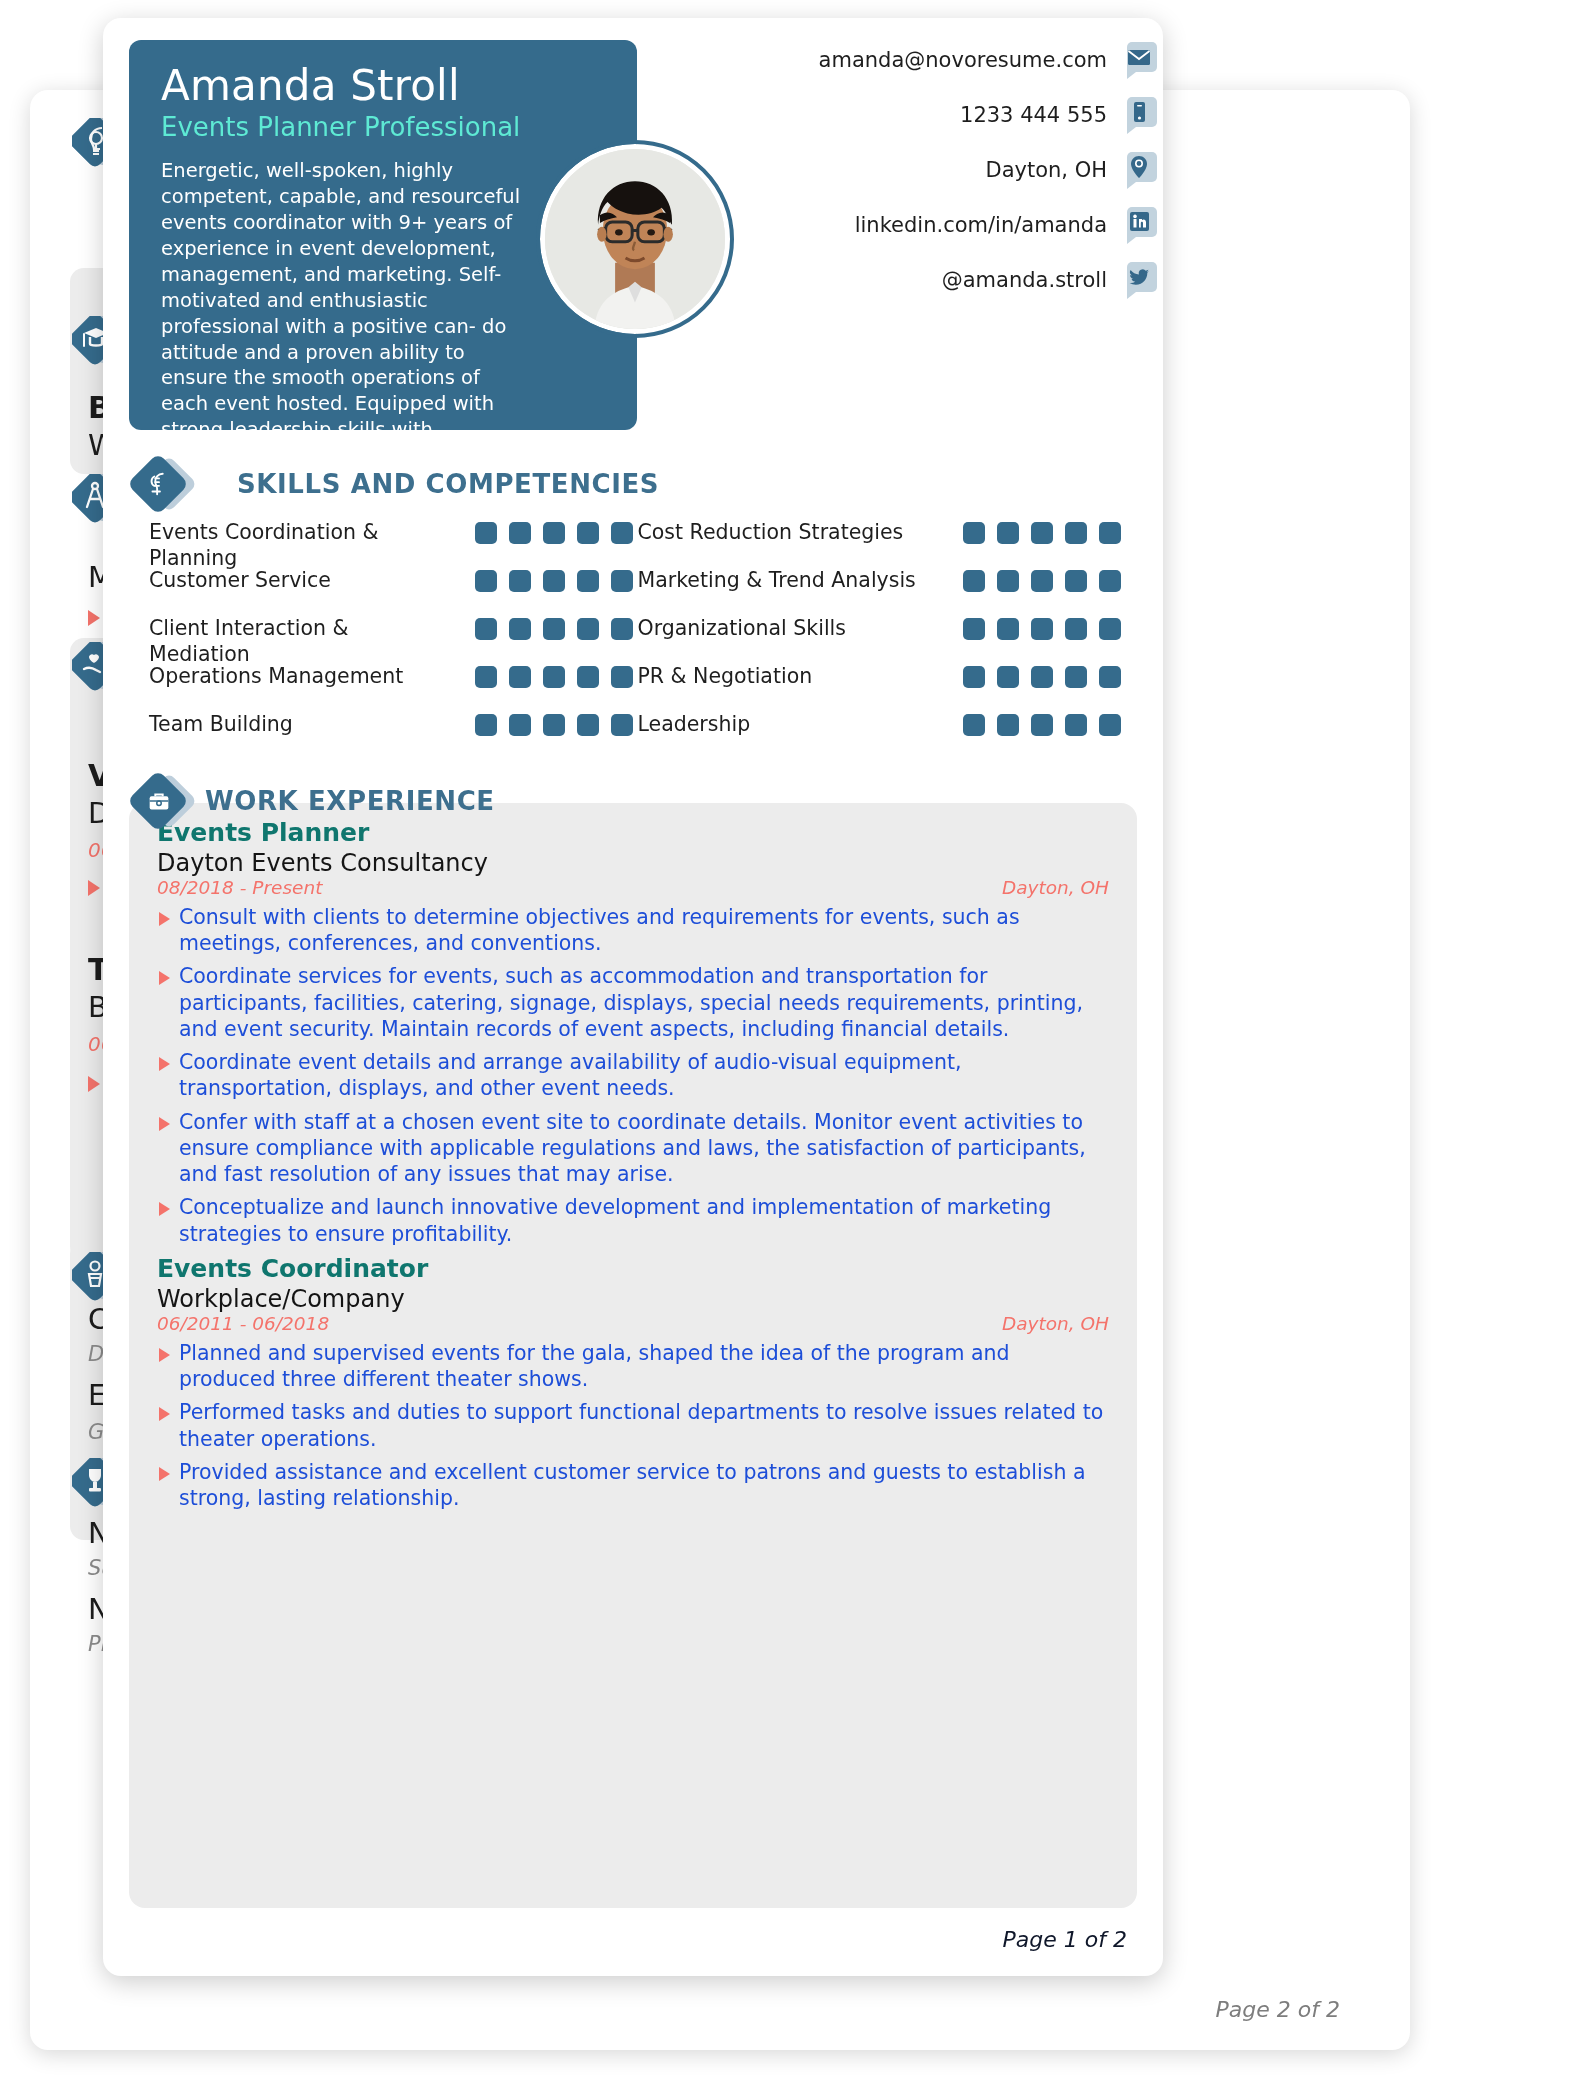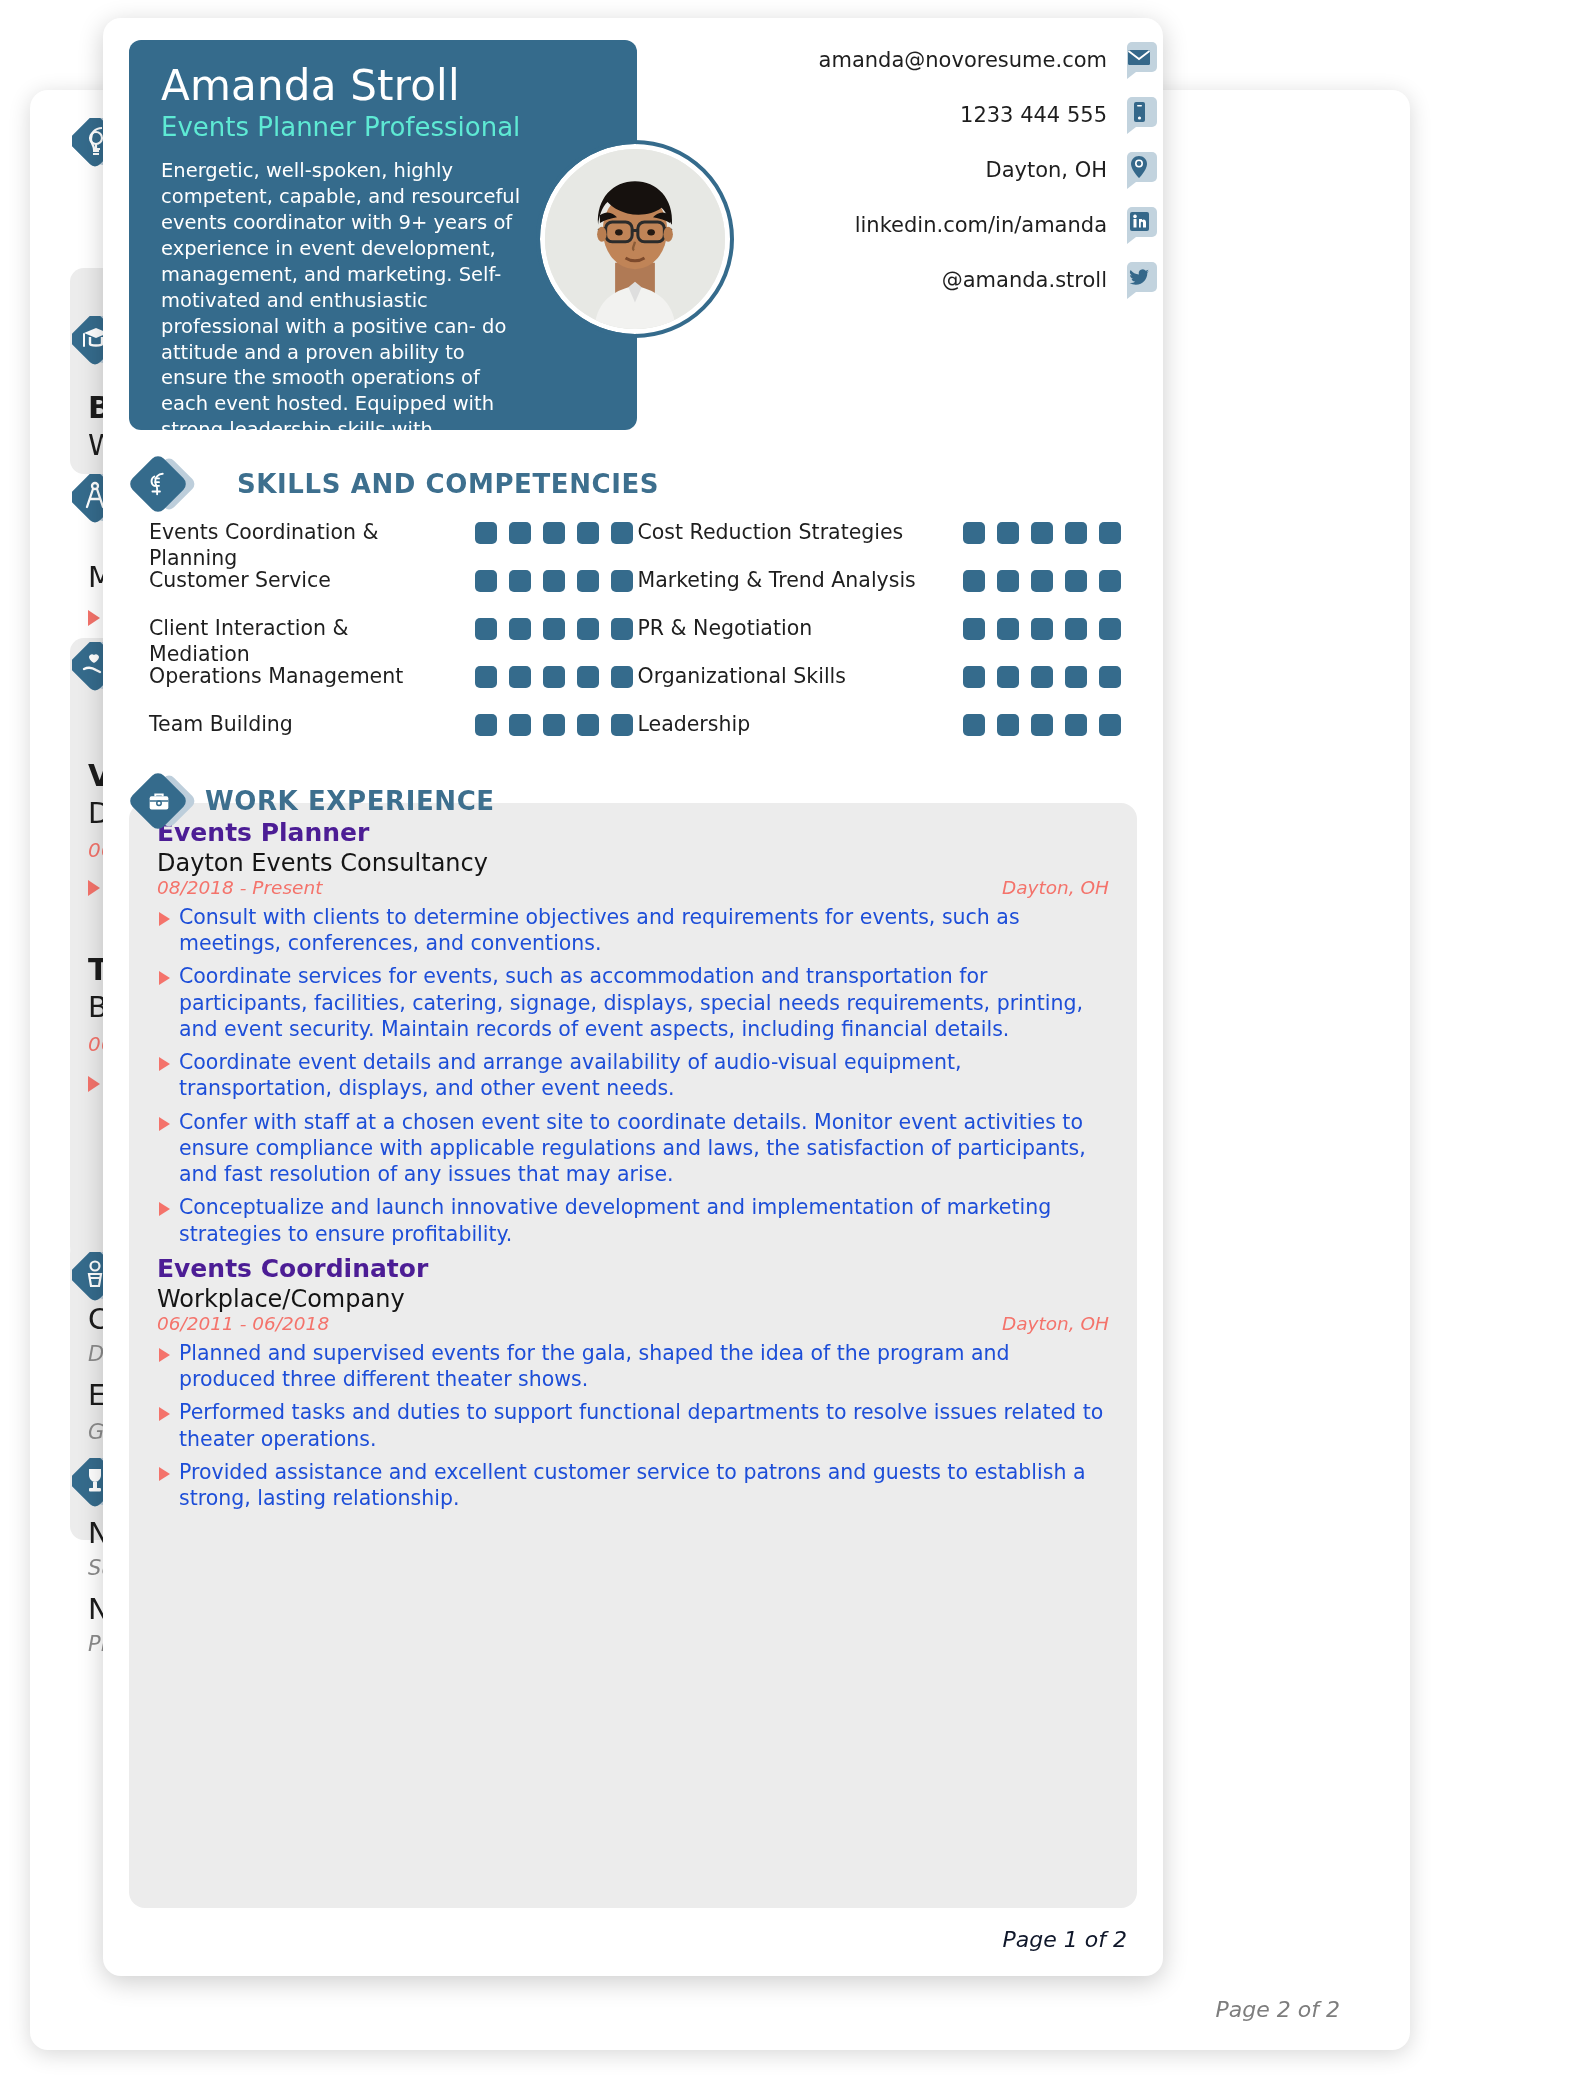--- a/index.html
+++ b/index.html
@@ -128,21 +128,21 @@
   .dots { display:flex; gap: 12px; padding-top: 4px; flex:none; }
   .dot { width: 22px; height: 22px; border-radius: 5px; background:#356b8c; }
 
   
   .work-card {
     position:absolute; left: 26px; top: 785px; width: 1008px; height: 1105px;
     background:#ececec; border-radius: 16px;
   }
   .work-body { position:absolute; left: 26px; top: 740px; width: 1008px; padding: 60px 28px 20px 28px; }
   .job { margin-bottom: 6px; }
-  .job-title { font-size: 25px; font-weight: 700; color:#4c1d95; }
+  .job-title { font-size: 25px; font-weight: 700; color:#0f766e; }
   .job-company { font-size: 24px; font-weight: 400; color:#141414; margin-top: 2px; }
   .job-meta { display:flex; justify-content:space-between; align-items:baseline; margin-bottom: 6px;}
   .job-date { font-size: 18.5px; font-style:italic; color:#f4736b; }
   .job-loc { font-size: 18.5px; font-style:italic; color:#f4736b; }
   .bullets { list-style:none; }
   .bullets li { position:relative; padding-left: 22px; font-size: 20.5px; line-height:1.28;
     color:#1d4ed8; margin-bottom: 7px; }
   .bullets li:before {
     content:''; position:absolute; left: 2px; top: 8px;
     width:0;height:0; border-left:11px solid #f4736b;
@@ -470,31 +470,31 @@
             <div class="skill-name">Marketing &amp; Trend Analysis</div>
             <div class="dots">
               <span class="dot"></span>
               <span class="dot"></span>
               <span class="dot"></span>
               <span class="dot"></span>
               <span class="dot"></span>
             </div>
           </div>
           <div class="skill-row">
+            <div class="skill-name">Organizational Skills</div>
+            <div class="dots">
+              <span class="dot"></span>
+              <span class="dot"></span>
+              <span class="dot"></span>
+              <span class="dot"></span>
+              <span class="dot"></span>
+            </div>
+          </div>
+          <div class="skill-row">
             <div class="skill-name">PR &amp; Negotiation</div>
-            <div class="dots">
-              <span class="dot"></span>
-              <span class="dot"></span>
-              <span class="dot"></span>
-              <span class="dot"></span>
-              <span class="dot"></span>
-            </div>
-          </div>
-          <div class="skill-row">
-            <div class="skill-name">Organizational Skills</div>
             <div class="dots">
               <span class="dot"></span>
               <span class="dot"></span>
               <span class="dot"></span>
               <span class="dot"></span>
               <span class="dot"></span>
             </div>
           </div>
           <div class="skill-row">
             <div class="skill-name">Leadership</div>

